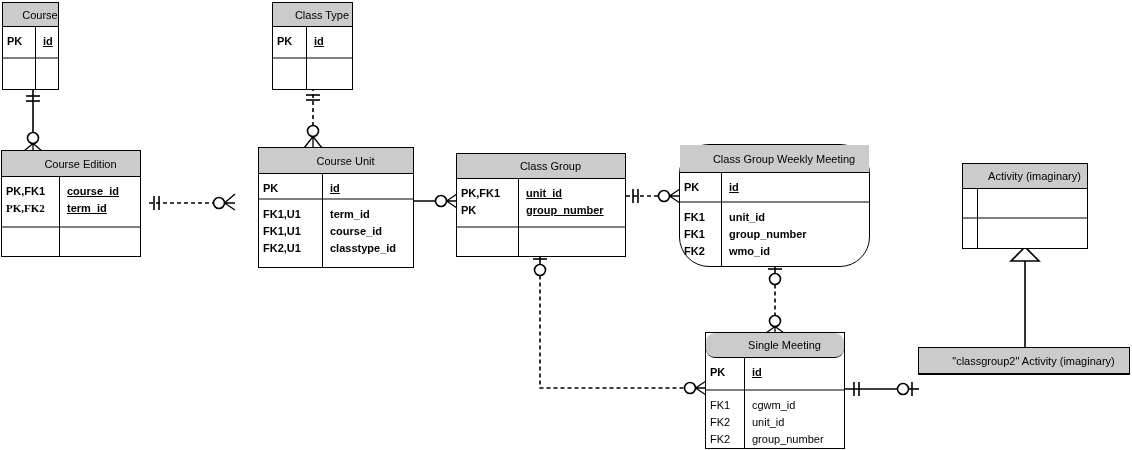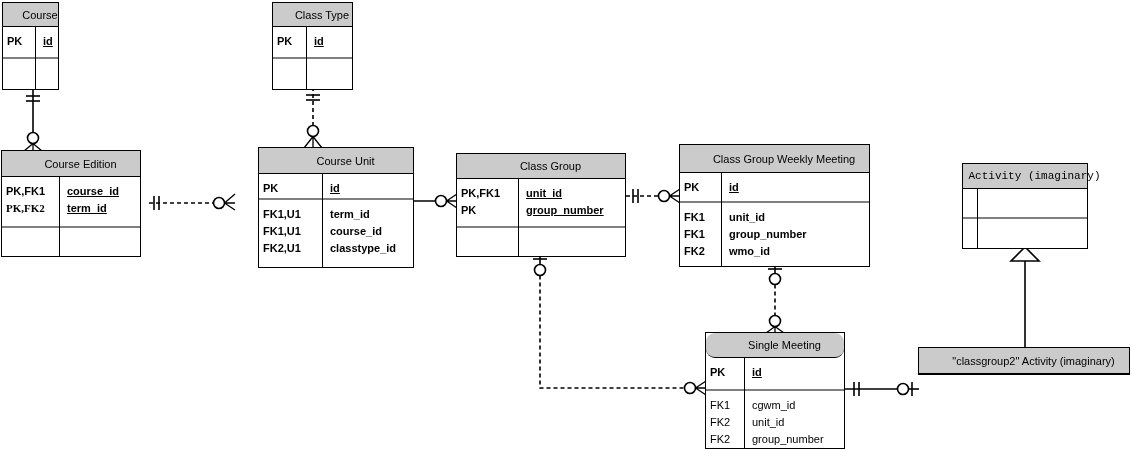--- a/index.html
+++ b/index.html
@@ -184,21 +184,21 @@
             <div class="row">
               <div class="kcell" style="width: 61px;">PK</div>
               <div class="ncell u">group_number</div>
             </div>
           </div>
           <div class="sep"></div>
           <div class="sec" style="min-height: 28px;"></div>
           <div class="vdiv" style="left: 61px;"></div>
         </div>
       </div>
-      <div class="entity" style="left: 679px; top: 144px; width: 191px;">
+      <div class="entity" style="left: 679px; top: 144px; width: 191px; border-radius: 30px;">
         <div class="hdr" style="height: 27px;">Class Group Weekly Meeting</div>
         <div class="body">
           <div class="sec" style="min-height: 28px;">
             <div class="row">
               <div class="kcell" style="width: 41px;">PK</div>
               <div class="ncell u">id</div>
             </div>
           </div>
           <div class="sep"></div>
           <div class="sec" style="min-height: 63px;">
@@ -212,21 +212,21 @@
             </div>
             <div class="row">
               <div class="kcell" style="width: 41px;">FK2</div>
               <div class="ncell">wmo_id</div>
             </div>
           </div>
           <div class="vdiv" style="left: 41px;"></div>
         </div>
       </div>
       <div class="entity" style="left: 962px; top: 163px; width: 126px;">
-        <div class="hdr" style="height: 24px; font-family: Liberation Mono, monospace;">Activity (imaginary)</div>
+        <div class="hdr" style="height: 24px;">Activity (imaginary)</div>
         <div class="body">
           <div class="sec" style="min-height: 28px;"></div>
           <div class="sep"></div>
           <div class="sec" style="min-height: 29px;"></div>
           <div class="vdiv" style="left: 14px;"></div>
         </div>
       </div>
       <div class="entity" style="left: 705px; top: 332px; width: 140px;">
         <div class="hdr" style="height: 24px; border-radius: 9px;">Single Meeting</div>
         <div class="body">

